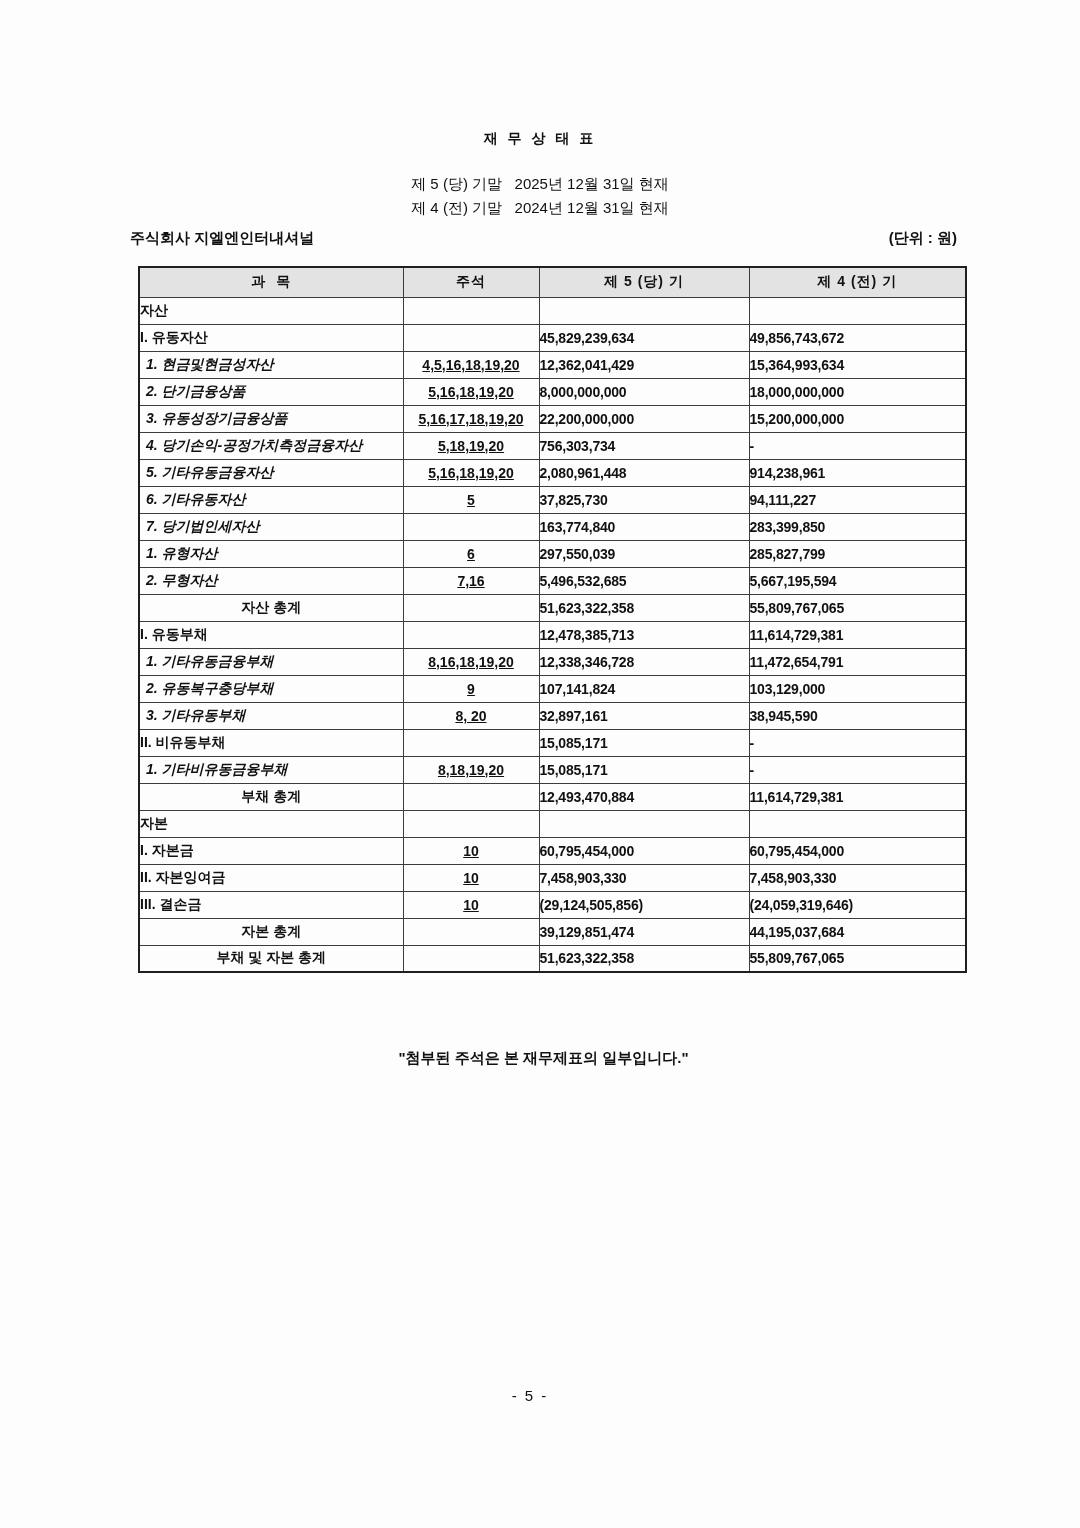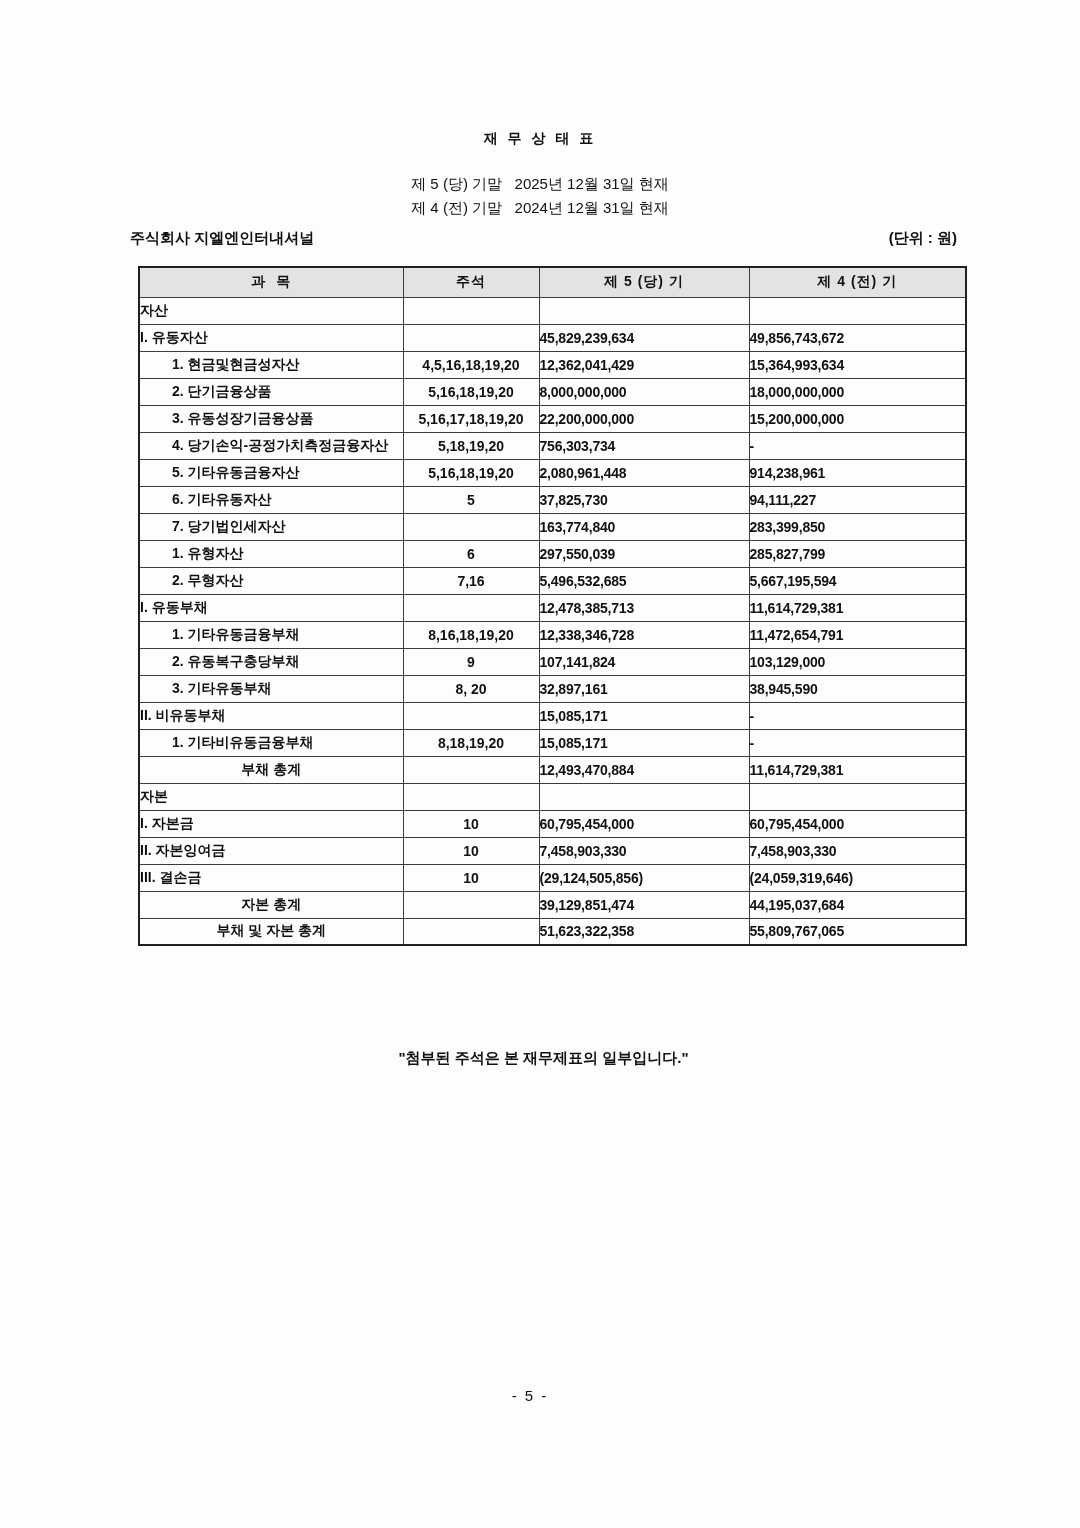--- a/index.html
+++ b/index.html
@@ -75,23 +75,23 @@
     color: var(--text);
   }
   table.fs th {
     background: var(--header-bg);
     height: 30px;
     text-align: center;
     letter-spacing: 1px;
   }
   table.fs td { height: 27px; }
   td.label { text-align: left; }
-  td.label.item { padding-left: 32px; }
+  td.label.item { padding-left: 6px; font-style: italic; }
   td.label.total { text-align: center; padding-left: 0; }
-  td.note { text-align: center; }
+  td.note { text-align: center; text-decoration: underline; }
   td.amount { text-align: left; padding-right: 8px; letter-spacing: -0.2px; }
   .footnote {
     position: absolute;
     top: 1049px;
     left: 130px;
     width: 827px;
     text-align: center;
     font-size: 15px;
     font-weight: 700;
     white-space: pre;
@@ -201,20 +201,26 @@
           <td class="amount">297,550,039</td>
           <td class="amount">285,827,799</td>
         </tr>
         <tr>
           <td class="label item">2. 무형자산</td>
           <td class="note">7,16</td>
           <td class="amount">5,496,532,685</td>
           <td class="amount">5,667,195,594</td>
         </tr>
         <tr>
+          <td class="label total">자산 총계</td>
+          <td class="note"></td>
+          <td class="amount">51,623,322,358</td>
+          <td class="amount">55,809,767,065</td>
+        </tr>
+        <tr>
           <td class="label roman">I. 유동부채</td>
           <td class="note"></td>
           <td class="amount">12,478,385,713</td>
           <td class="amount">11,614,729,381</td>
         </tr>
         <tr>
           <td class="label item">1. 기타유동금융부채</td>
           <td class="note">8,16,18,19,20</td>
           <td class="amount">12,338,346,728</td>
           <td class="amount">11,472,654,791</td>

